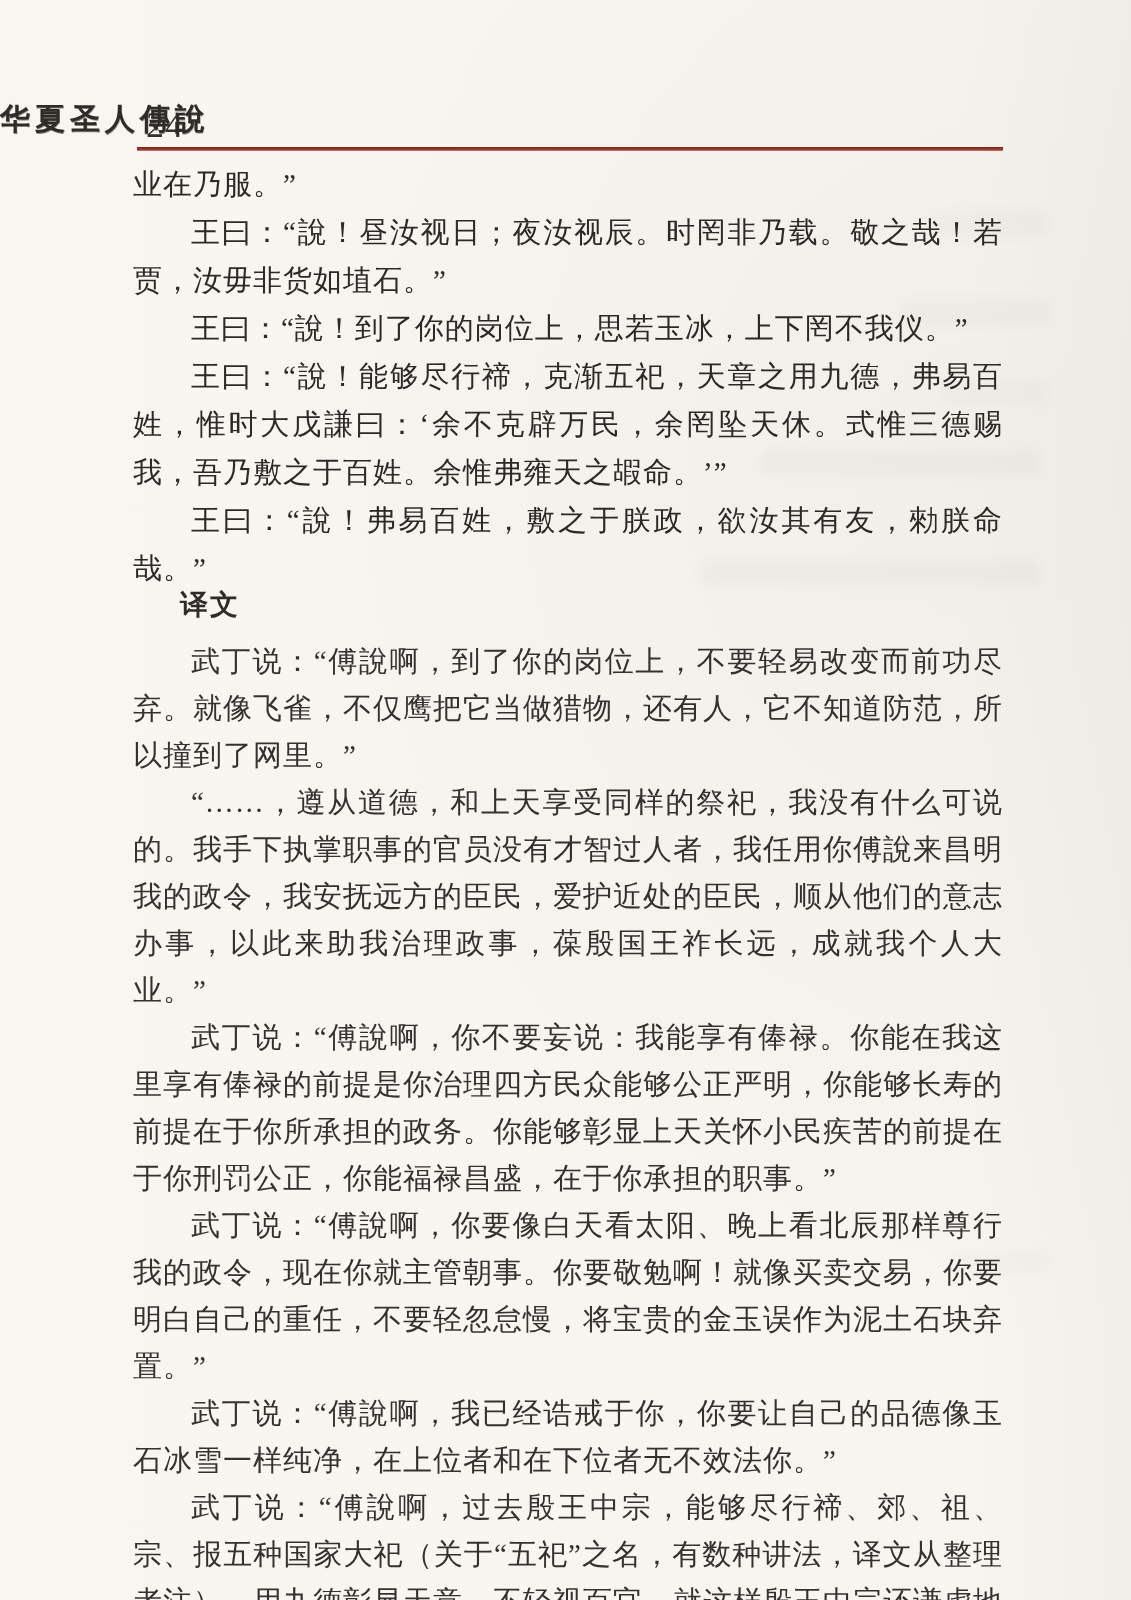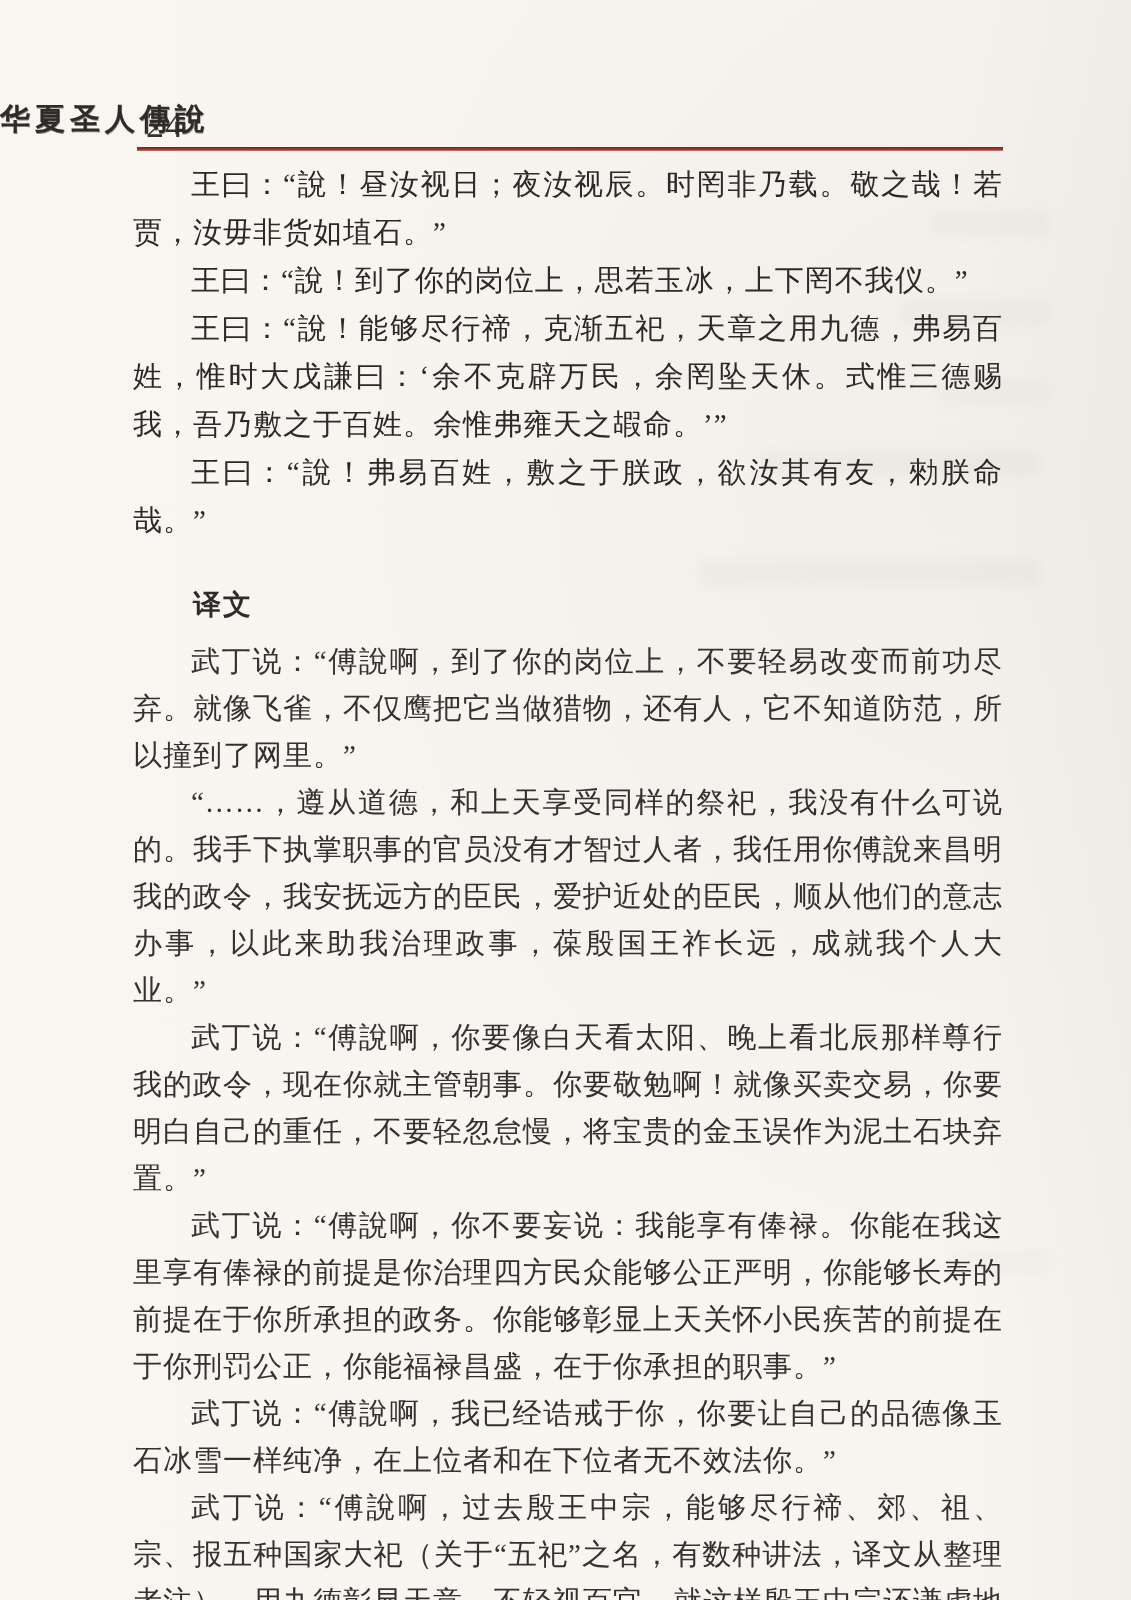--- a/index.html
+++ b/index.html
@@ -49,21 +49,21 @@
   .classical p, .translation p {
     margin: 0;
     text-align: justify;
     text-justify: inter-ideograph;
     letter-spacing: 1px;
   }
   .classical p.indent, .translation p { text-indent: 2em; }
   .classical p.no-indent { text-indent: 0; }
 
   .section-heading {
-    position: absolute; left: 193px; top: 586px;
+    position: absolute; left: 180px; top: 586px;
     font-family: "Liberation Sans", sans-serif;
     font-size: 28px; font-weight: bold; color: #2d2c2a;
     letter-spacing: 2px;
   }
 
   .translation { top: 638px; font-size: 29px; line-height: 47px; color: #333230; }
 </style>
 </head>
 <body>
 
@@ -74,30 +74,31 @@
   <div class="bleed b3"></div>
   <div class="bleed b4"></div>
   <div class="bleed b5"></div>
   <div class="bleed b6"></div>
 
   <div class="page-number">24</div>
   <div class="running-title">华夏圣人傳說</div>
   <div class="head-rule"></div>
 
   <div class="content classical">
+    <p class="no-indent">业在乃服。”</p>
     <p class="indent">王曰：“說！昼汝视日；夜汝视辰。时罔非乃载。敬之哉！若贾，汝毋非货如埴石。”</p>
     <p class="indent">王曰：“說！到了你的岗位上，思若玉冰，上下罔不我仪。”</p>
     <p class="indent">王曰：“說！能够尽行禘，克渐五祀，天章之用九德，弗易百姓，惟时大戊謙曰：‘余不克辟万民，余罔坠天休。式惟三德赐我，吾乃敷之于百姓。余惟弗雍天之嘏命。’”</p>
     <p class="indent">王曰：“說！弗易百姓，敷之于朕政，欲汝其有友，勑朕命哉。”</p>
   </div>
 
   <div class="section-heading">译文</div>
 
   <div class="content translation">
     <p>武丁说：“傅說啊，到了你的岗位上，不要轻易改变而前功尽弃。就像飞雀，不仅鹰把它当做猎物，还有人，它不知道防范，所以撞到了网里。”</p>
     <p>“……，遵从道德，和上天享受同样的祭祀，我没有什么可说的。我手下执掌职事的官员没有才智过人者，我任用你傅說来昌明我的政令，我安抚远方的臣民，爱护近处的臣民，顺从他们的意志办事，以此来助我治理政事，葆殷国王祚长远，成就我个人大业。”</p>
+    <p>武丁说：“傅說啊，你不要妄说：我能享有俸禄。你能在我这里享有俸禄的前提是你治理四方民众能够公正严明，你能够长寿的前提在于你所承担的政务。你能够彰显上天关怀小民疾苦的前提在于你刑罚公正，你能福禄昌盛，在于你承担的职事。”</p>
     <p>武丁说：“傅說啊，你要像白天看太阳、晚上看北辰那样尊行我的政令，现在你就主管朝事。你要敬勉啊！就像买卖交易，你要明白自己的重任，不要轻忽怠慢，将宝贵的金玉误作为泥土石块弃置。”</p>
-    <p>武丁说：“傅說啊，你不要妄说：我能享有俸禄。你能在我这里享有俸禄的前提是你治理四方民众能够公正严明，你能够长寿的前提在于你所承担的政务。你能够彰显上天关怀小民疾苦的前提在于你刑罚公正，你能福禄昌盛，在于你承担的职事。”</p>
     <p>武丁说：“傅說啊，我已经诰戒于你，你要让自己的品德像玉石冰雪一样纯净，在上位者和在下位者无不效法你。”</p>
     <p>武丁说：“傅說啊，过去殷王中宗，能够尽行禘、郊、祖、宗、报五种国家大祀（关于“五祀”之名，有数种讲法，译文从整理者注），用九德彰显天意，不轻视百官。就这样殷王中宗还谦虚地说：我没有资格做万民</p>
   </div>
 
 </div>
 
 </body></html>

